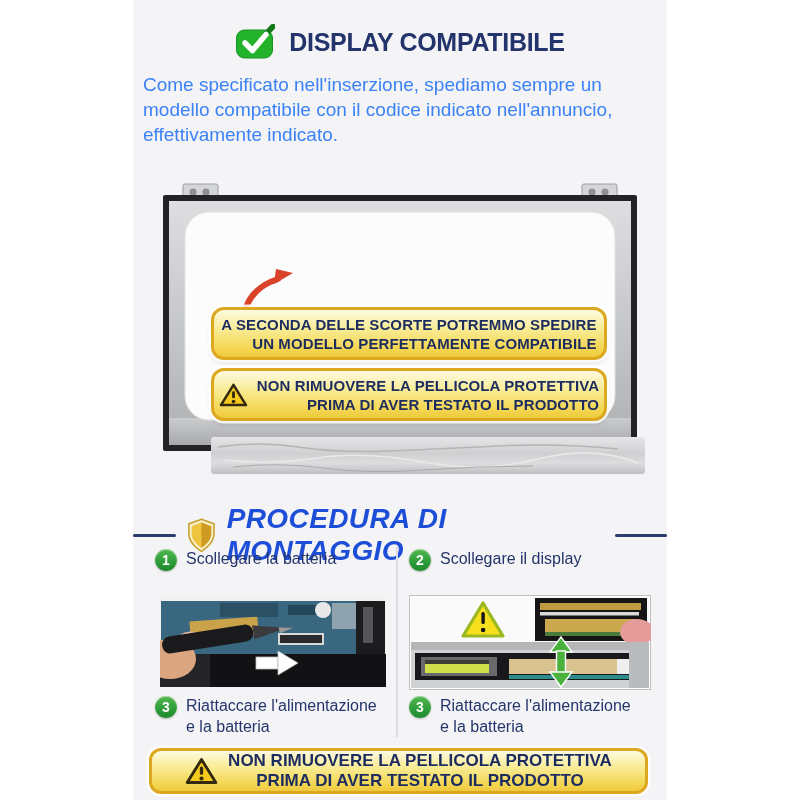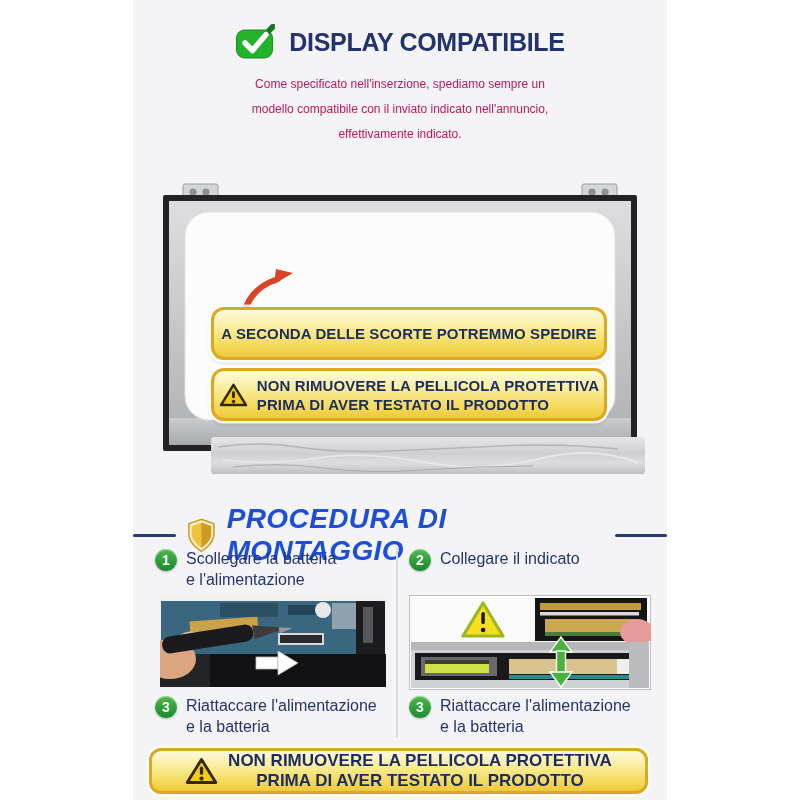--- a/index.html
+++ b/index.html
@@ -4,33 +4,33 @@
 <style>
   html,body{margin:0;padding:0;background:#ffffff;}
   .page{position:relative;width:800px;height:800px;background:#ffffff;overflow:hidden;
         font-family:"Liberation Sans","DejaVu Sans",sans-serif;}
   .strip{position:absolute;left:133px;top:0;width:534px;height:800px;background:#f4f3f5;}
 
   
   .header-row{position:absolute;left:133px;top:24px;width:534px;display:flex;
               align-items:center;justify-content:center;gap:14px;}
   .title{font-size:25px;font-weight:bold;letter-spacing:-0.3px;color:#23336b;}
-  .intro{position:absolute;left:143px;top:72px;width:514px;text-align:center;
-         font-size:12px;line-height:25px;color:#be185d;}
+  .intro{position:absolute;left:143px;top:72px;width:514px;
+         font-size:19px;line-height:25px;color:#3b82f6;}
   .intro div{white-space:nowrap;}
 
   
   .panel-wrap{position:absolute;left:133px;top:182px;width:534px;height:305px;}
 
   .ybox{position:absolute;left:211px;width:396px;height:53px;box-sizing:border-box;
         border:3px solid #dca81f;border-radius:13px;
         background:linear-gradient(180deg,#fdfae0 0%,#f9ec96 40%,#f3d44e 85%,#eec93c 100%);
         box-shadow:0 0 0 2.5px rgba(255,255,255,0.85),0 3px 5px rgba(0,0,0,0.15);
         display:flex;align-items:center;justify-content:center;gap:9px;}
-  .ybox .txt{text-align:left;font-weight:bold;font-size:15px;line-height:19px;
+  .ybox .txt{text-align:right;font-weight:bold;font-size:15px;line-height:19px;
              color:#1d2c5f;letter-spacing:0.1px;}
   .ybox .txt div{white-space:nowrap;}
   .ybox1{top:307px;}
   .ybox2{top:368px;}
   .red-arrow{position:absolute;left:236px;top:268px;}
 
   
   .proc-head{position:absolute;left:133px;top:503px;width:534px;display:flex;
              align-items:center;justify-content:center;gap:11px;}
   .h-line{height:3px;background:#2d3c6e;border-radius:2px;}
@@ -73,21 +73,21 @@
     <svg width="40" height="36" viewBox="0 0 40 36">
       <rect x="1.5" y="6" width="36" height="28" rx="8" fill="#22b32b" stroke="#169322" stroke-width="1"></rect>
       <path d="M29 12 L38 2.5" stroke="#157a1c" stroke-width="5.5" stroke-linecap="round" fill="none"></path>
       <path d="M10 19 L17.5 26.5 L31 10.5" stroke="#ffffff" stroke-width="5.5" stroke-linecap="round" stroke-linejoin="round" fill="none"></path>
     </svg>
     <div class="title">DISPLAY COMPATIBILE</div>
   </div>
 
   <div class="intro">
     <div>Come specificato nell'inserzione, spediamo sempre un</div>
-    <div>modello compatibile con il inviato indicato nell'annuncio,</div>
+    <div>modello compatibile con il codice indicato nell'annuncio,</div>
     <div>effettivamente indicato.</div>
   </div>
 
   <div class="panel-wrap">
     <svg width="534" height="305" viewBox="0 0 534 305">
       <defs>
         <linearGradient id="silverGrad" x1="0" y1="0" x2="0" y2="1">
           <stop offset="0" stop-color="#dedee0"></stop>
             <stop offset="0.5" stop-color="#c9cacc"></stop>
           <stop offset="1" stop-color="#b4b5b7"></stop>
@@ -134,20 +134,21 @@
   </div>
 
   <svg class="red-arrow" width="64" height="48" viewBox="0 0 64 48">
     <path d="M8 46 Q14 20 42 11" stroke="#d8432a" stroke-width="6" stroke-linecap="round" fill="none"></path>
     <polygon points="38,16 40,1 57,5" fill="#d8432a"></polygon>
   </svg>
 
   <div class="ybox ybox1">
     <div class="txt">
       <div>A SECONDA DELLE SCORTE POTREMMO SPEDIRE</div>
+      <div>UN MODELLO PERFETTAMENTE COMPATIBILE</div>
     </div>
   </div>
 
   <div class="ybox ybox2">
     <svg width="29" height="26" viewBox="0 0 30 27">
       <polygon points="15,3 28,24 2,24" fill="#f5ca1d" stroke="#32290f" stroke-width="2.6" stroke-linejoin="round"></polygon>
       <rect x="13.5" y="9.5" width="3" height="7.5" rx="1.4" fill="#32290f"></rect>
       <circle cx="15" cy="20.3" r="1.9" fill="#32290f"></circle>
     </svg>
     <div class="txt">
@@ -166,27 +167,26 @@
     <div class="proc-title">PROCEDURA DI MONTAGGIO</div>
     <div class="h-line r"></div>
   </div>
 
   <div class="v-divider"></div>
 
   <div class="step step-1">
     <div class="step-num">1</div>
     <div class="step-text">
       <div>Scollegare la batteria</div>
-      <div>e l'alimentazione</div>
     </div>
   </div>
   <div class="step step-2">
     <div class="step-num">2</div>
     <div class="step-text">
-      <div>Collegare il indicato</div>
+      <div>Scollegare il display</div>
     </div>
   </div>
 
   <div class="photo photo-left">
     <svg width="226" height="90" viewBox="0 0 226 90">
       <rect x="0" y="0" width="226" height="90" fill="#f0f0f0"></rect>
       <rect x="1" y="4" width="224" height="53" fill="#39677f"></rect>
       <rect x="60" y="6" width="58" height="14" fill="#2b4f63"></rect>
       <rect x="128" y="8" width="30" height="10" fill="#24465a"></rect>
       <circle cx="163" cy="13" r="8" fill="#e8e8e8"></circle>

